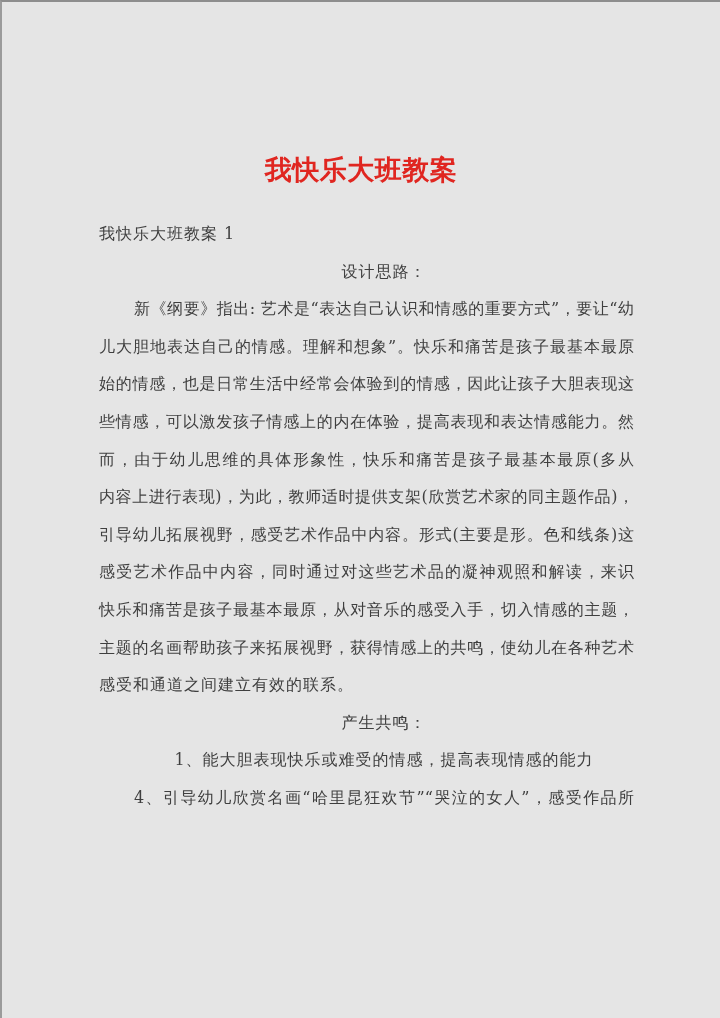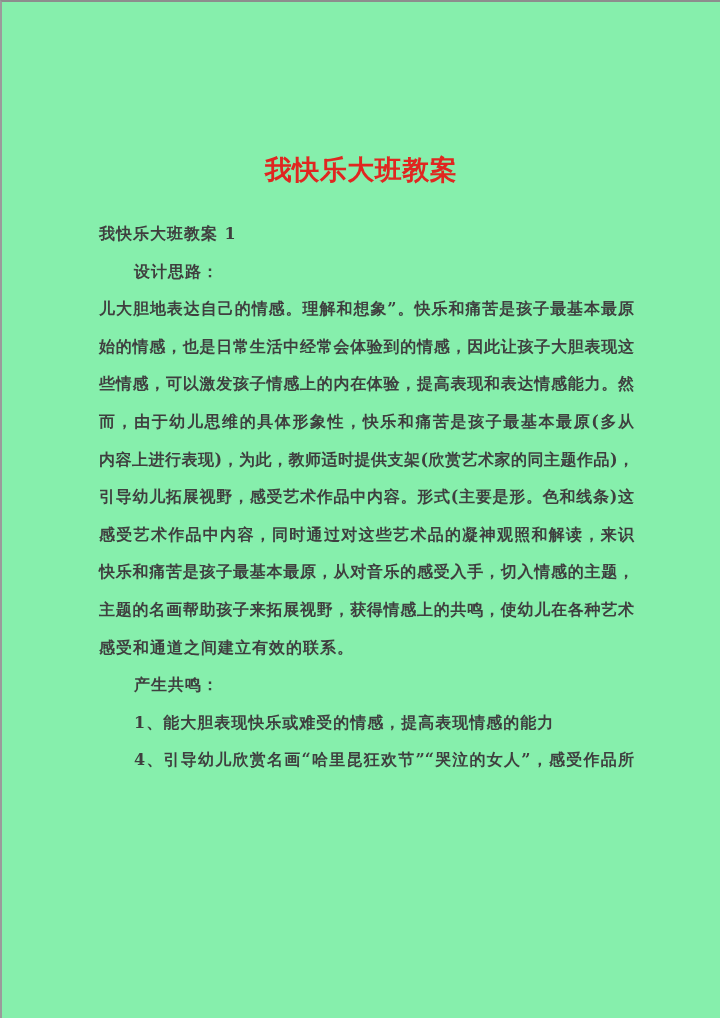--- a/index.html
+++ b/index.html
@@ -6,21 +6,21 @@
     margin: 0;
     padding: 0;
     background: #ffffff;
     font-family: "DejaVu Serif", "Liberation Serif", serif;
   }
   .page {
     position: relative;
     box-sizing: border-box;
     width: 720px;
     height: 1018px;
-    background: #86efac;
+    background: #e5e5e5;
     border-top: 2px solid #8d8d8d;
     border-left: 2px solid #9b9b9b;
     overflow: hidden;
   }
   .title-wrap {
     padding-top: 150px;
     text-align: center;
   }
   .page-title {
     margin: 0;
@@ -33,41 +33,42 @@
     width: 535px;
     margin: 27px 0 0 97px;
     font-size: 16px;
     color: #3f3f3f;
   }
   .line {
     height: 37.6px;
     line-height: 37.6px;
     letter-spacing: 1px;
     text-align: left;
-    font-weight: bold;
   }
   .line.indent {
     padding-left: 35px;
+    text-align: center;
   }
   .line.justify {
     letter-spacing: 0;
     text-align: justify;
     text-align-last: justify;
   }
 </style>
 </head>
 <body>
 
 <div class="page">
   <div class="title-wrap">
     <h1 class="page-title" style="color: rgb(224, 38, 32);">我快乐大班教案</h1>
   </div>
   <div class="content">
       <div class="line">我快乐大班教案 1</div>
       <div class="line indent">设计思路：</div>
+      <div class="line indent justify">新《纲要》指出: 艺术是“表达自己认识和情感的重要方式”，要让“幼</div>
       <div class="line justify">儿大胆地表达自己的情感。理解和想象”。快乐和痛苦是孩子最基本最原</div>
       <div class="line justify">始的情感，也是日常生活中经常会体验到的情感，因此让孩子大胆表现这</div>
       <div class="line justify">些情感，可以激发孩子情感上的内在体验，提高表现和表达情感能力。然</div>
       <div class="line justify">而，由于幼儿思维的具体形象性，快乐和痛苦是孩子最基本最原(多从</div>
       <div class="line justify">内容上进行表现)，为此，教师适时提供支架(欣赏艺术家的同主题作品)，</div>
       <div class="line justify">引导幼儿拓展视野，感受艺术作品中内容。形式(主要是形。色和线条)这</div>
       <div class="line justify">感受艺术作品中内容，同时通过对这些艺术品的凝神观照和解读，来识</div>
       <div class="line justify">快乐和痛苦是孩子最基本最原，从对音乐的感受入手，切入情感的主题，</div>
       <div class="line justify">主题的名画帮助孩子来拓展视野，获得情感上的共鸣，使幼儿在各种艺术</div>
       <div class="line">感受和通道之间建立有效的联系。</div>

